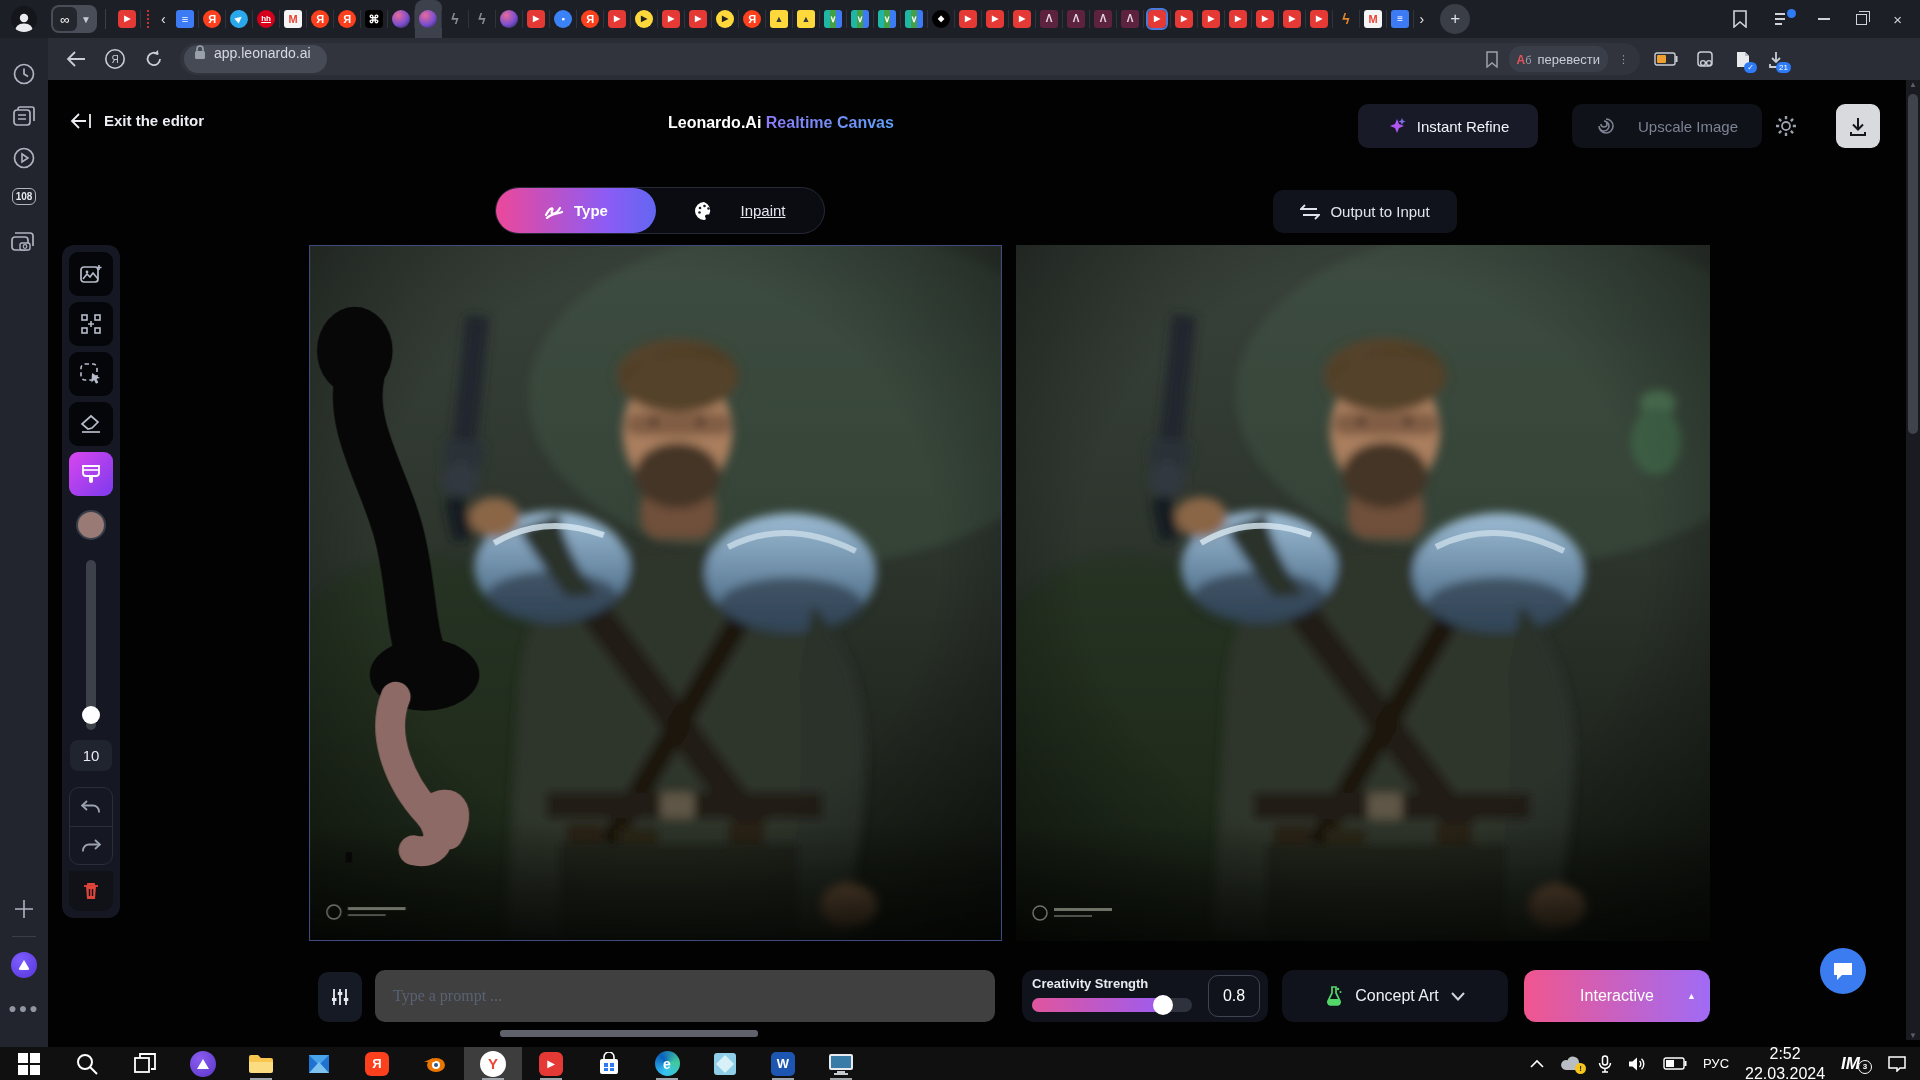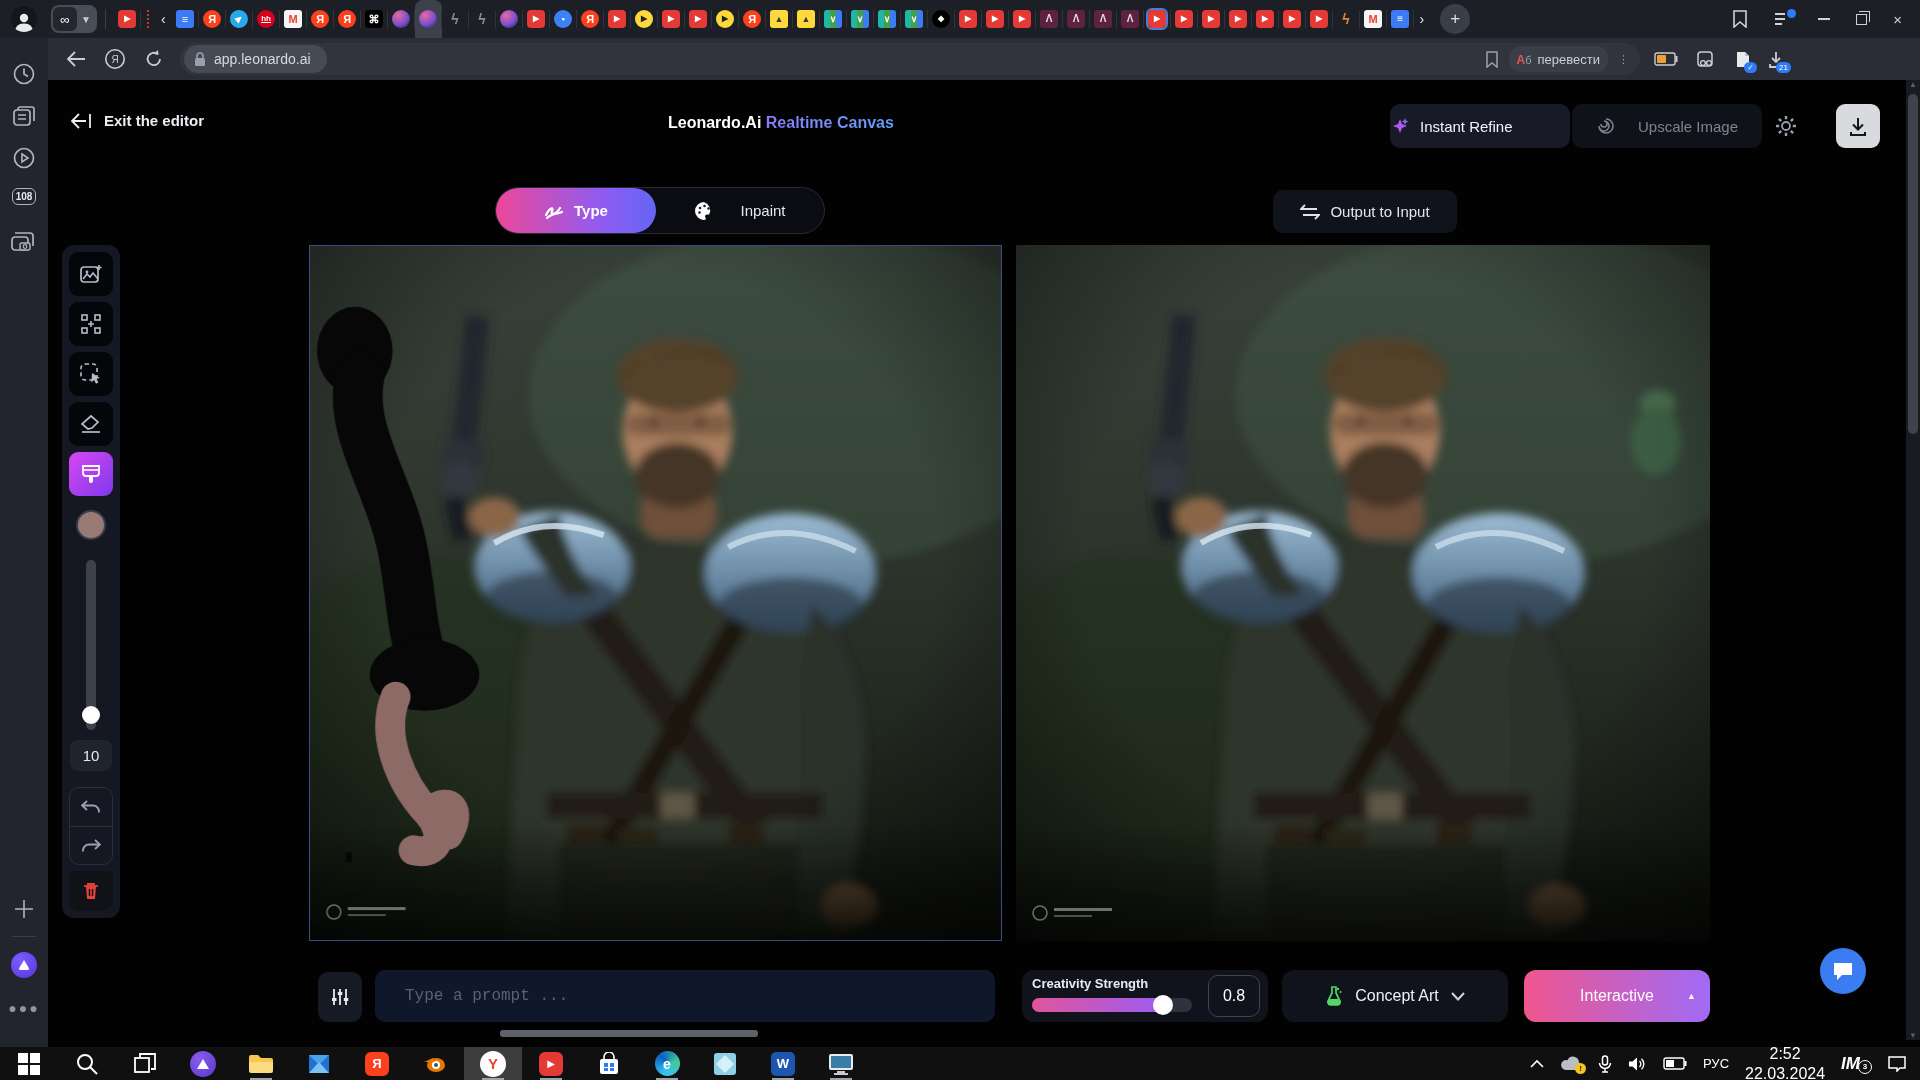--- a/index.html
+++ b/index.html
@@ -35,21 +35,21 @@
     border:1.5px solid #cfd2d9; border-bottom:none; border-left:none; }
   .min-box { width:12px; height:2px; background:#cfd2d9; }
 
   
   #addressbar { left:48px; top:38px; width:1872px; height:42px; background:#2a2d36;
     display:flex; align-items:center; }
   #addr-sidecorner { left:0; top:38px; width:48px; height:42px; background:#22252d; }
   .navicon { color:#c9cdd6; margin-left:18px; display:flex; align-items:center; }
   #omnibox { position:relative; margin-left:16px; height:32px; flex:1; max-width:1460px;
     background:#31343d; border-radius:16px; display:flex; align-items:center; }
-  .urlpill { display:flex; align-items:center; gap:8px; background:#454a55; border-radius:14px;
+  .urlpill { display:flex; gap:8px; background:#454a55; border-radius:14px;
     height:28px; margin-left:4px; padding:0 16px 0 10px; }
   .urltext { color:#d6d9e0; font-size:14px; }
   #page-title { position:absolute; left:0; right:0; text-align:center; color:#e8eaf0; font-size:14px;
     pointer-events:none; }
   .omni-right { margin-left:auto; display:flex; align-items:center; gap:10px; padding-right:10px; }
   .translate { display:flex; align-items:center; gap:6px; background:#3a3e48; border-radius:12px;
     height:26px; padding:0 8px; color:#c9cdd6; font-size:13px; }
   .tr-a { color:#e5535a; font-size:12px; font-weight:bold; }
   .tr-b { color:#9aa0ab; font-size:11px; }
   .dots3 { color:#9aa0ab; letter-spacing:1px; font-size:11px; }
@@ -70,36 +70,36 @@
   .sidediv { position:absolute; left:12px; width:24px; height:1px; background:#3a3e48; }
 
   
   #app { left:48px; top:80px; width:1856px; height:960px; background:#020202; }
   #exit-btn { position:absolute; left:22px; top:32px; display:flex; gap:12px; align-items:center;
     color:#eceef3; font-size:15px; font-weight:bold; }
   #brand { position:absolute; left:620px; top:34px; font-size:16px; font-weight:bold; color:#fff; }
   #brand .accent { background:linear-gradient(90deg,#8b7cf8,#5ea0f8);
     -webkit-background-clip:text; background-clip:text; color:transparent; font-weight:bold; }
   #instant-refine { position:absolute; left:1310px; top:24px; width:180px; height:44px; background:#181b27;
-    border-radius:10px; display:flex; align-items:center; justify-content:flex-start; gap:10px;
-    color:#f2f4fa; font-size:15px;margin-left:32px; }
+    border-radius:10px; display:flex; align-items:center; justify-content:center; gap:10px;
+    color:#f2f4fa; font-size:15px; }
   #upscale { position:absolute; left:1524px; top:24px; width:190px; height:44px; background:#101219;
     border-radius:10px; display:flex; align-items:center; justify-content:center; gap:22px;
     color:#7c8393; font-size:15px; }
   #gear-btn { position:absolute; left:1726px; top:34px; color:#9aa0ab; }
   #dl-btn { position:absolute; left:1788px; top:24px; width:44px; height:44px; background:#d8dade;
     border-radius:9px; display:flex; align-items:center; justify-content:center; }
 
   #mode-toggle { position:absolute; left:447px; top:107px; width:330px; height:47px; background:#0a0c12;
     border:1px solid #262a36; border-radius:24px; display:flex; }
   #draw-btn { width:160px; height:100%; border-radius:24px;
     background:linear-gradient(90deg,#ec4899,#8b5cf6 70%,#6366f1);
     display:flex; align-items:center; justify-content:center; gap:10px; color:#fff; font-size:15px; font-weight:bold; }
   #inpaint-btn { flex:1; display:flex; align-items:center; justify-content:center; gap:26px;
-    color:#e5e7ee; font-size:15px; }
+    color:#e5e7ee; font-size:15px;text-decoration:underline; }
   #out-to-in { position:absolute; left:1225px; top:110px; width:184px; height:43px; background:#10131b;
     border-radius:10px; display:flex; align-items:center; justify-content:center; gap:10px;
     color:#dfe3ec; font-size:15px; }
 
   .panel { position:absolute; top:165px; height:696px; overflow:hidden; }
   #panel-left { left:261px; width:693px; border:1px solid #3f4a7e; }
   #panel-right { left:968px; width:694px; }
   .panel svg { width:100%; height:100%; display:block; }
 
   
@@ -116,23 +116,23 @@
   .histwrap { border:1px solid #2a2e3a; border-radius:10px; display:flex; flex-direction:column; align-items:center; width:44px; }
   .histbtn { width:44px; height:38px; display:flex; align-items:center; justify-content:center; color:#9aa1b0; }
   .histbtn + .histbtn { border-top:1px solid #2a2e3a; }
   .trash { width:44px; height:40px; background:#101218; border-radius:0 0 10px 10px; display:flex;
     align-items:center; justify-content:center; }
 
   
   #bottombar { position:absolute; left:0; top:890px; width:100%; height:56px; }
   #adv-btn { position:absolute; left:270px; top:2px; width:44px; height:50px; background:#161a25;
     border-radius:10px; display:flex; align-items:center; justify-content:center; color:#e8eaf0; }
-  #prompt-input { position:absolute; left:327px; top:0px; width:620px; height:52px; background:#0f172a;
-    border:none; border-radius:10px; color:#e8eaf0; font-size:16px; padding:0 30px;
-    font-family:Liberation Mono, monospace; }
+  #prompt-input { position:absolute; left:327px; top:0px; width:620px; height:52px; background:#404040;
+    border:none; border-radius:10px; color:#e8eaf0; font-size:16px; padding:0 18px;
+    font-family:Liberation Serif, serif; }
   #prompt-input::placeholder { color:#596273; }
   #creativity { position:absolute; left:974px; top:0; width:246px; height:52px; background:#10131c;
     border-radius:12px; padding:6px 10px; }
   #creativity .lab { color:#e8eaf0; font-size:13px; font-weight:bold; }
   .ctrack { position:relative; margin-top:7px; width:160px; height:14px; background:#2e323c; border-radius:7px; }
   .cfill { position:absolute; left:0; top:0; height:14px; border-radius:7px;
     background:linear-gradient(90deg,#e0559d,#9d5cf0); }
   .cthumb { position:absolute; top:-3px; width:20px; height:20px; border-radius:50%; background:#fff; }
   .cval { position:absolute; right:8px; top:5px; width:52px; height:42px; border:1px solid #3f4450;
     border-radius:10px; color:#fff; font-size:16px; display:flex; align-items:center; justify-content:center; }

